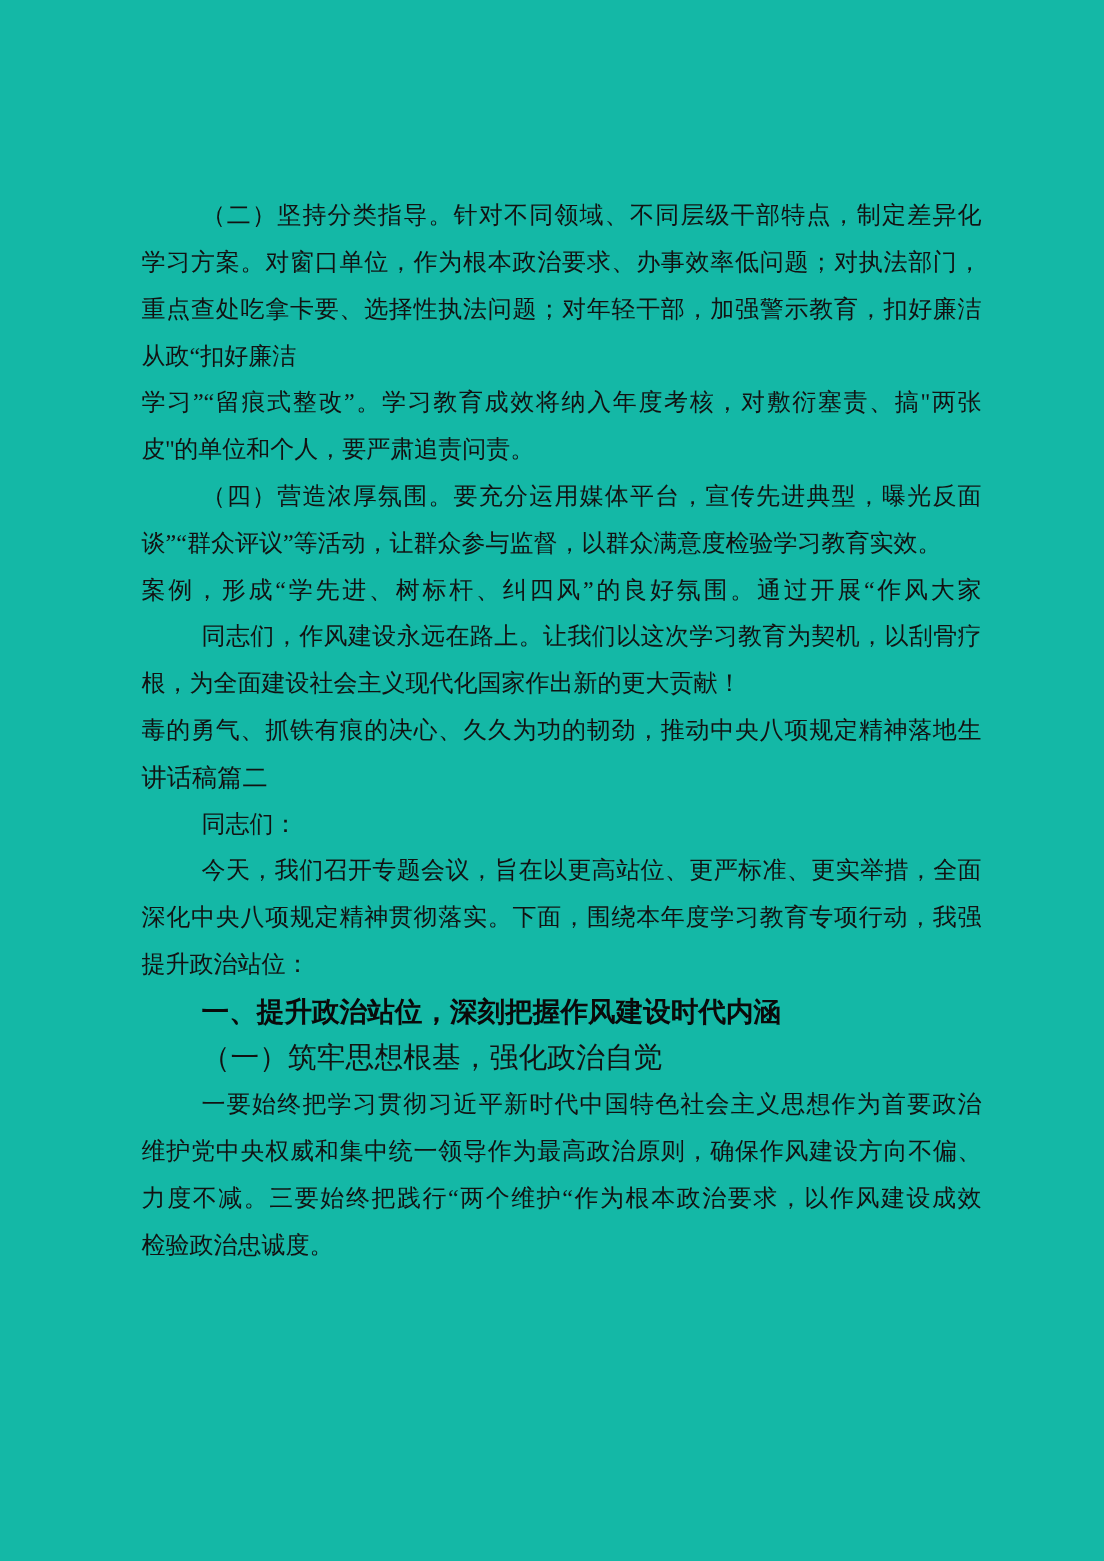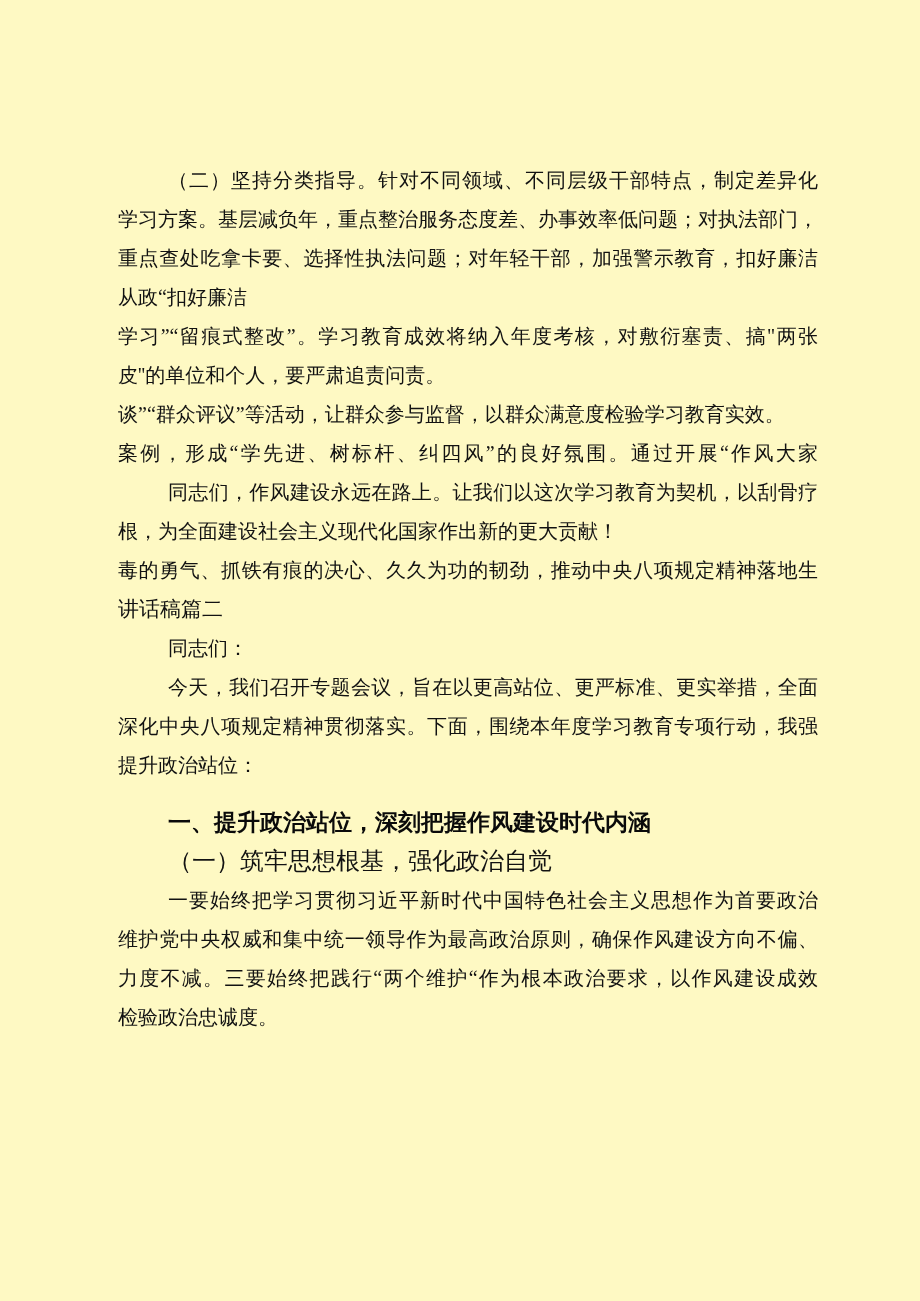--- a/index.html
+++ b/index.html
@@ -4,21 +4,21 @@
 <style>
   html, body {
     margin: 0;
     padding: 0;
     background: #ffffff;
   }
   .page {
     position: relative;
     width: 920px;
     height: 1301px;
-    background: #fef9c3;
+    background: #14b8a6;
     overflow: hidden;
   }
   .content {
     position: absolute;
     left: 118px;
     top: 161px;
     width: 700px;
     color: #121212;
     font-family: "Liberation Serif", "DejaVu Serif", serif;
   }
@@ -46,41 +46,41 @@
     text-align: left;
     padding-left: 0;
     font-size: 21px;
   }
   
   .para.heading .line {
     font-family: "Liberation Sans", "DejaVu Sans", sans-serif;
     font-weight: 700;
     font-size: 23px;
     color: #0a0a0a;
-    margin-top: 18px;
   }
   
   .para.subheading .line { font-size: 24px; }
 </style>
 </head>
 <body>
 
 <div class="page">
   <div class="content" id="document-content" style="color: rgb(18, 18, 18);">
       <div class="para body">
         <div class="line first fill">（二）坚持分类指导。针对不同领域、不同层级干部特点，制定差异化</div>
-        <div class="line fill">学习方案。基层减负年，重点整治服务态度差、办事效率低问题；对执法部门，</div>
+        <div class="line fill">学习方案。对窗口单位，作为根本政治要求、办事效率低问题；对执法部门，</div>
         <div class="line fill">重点查处吃拿卡要、选择性执法问题；对年轻干部，加强警示教育，扣好廉洁</div>
         <div class="line">从政“扣好廉洁</div>
       </div>
       <div class="para body">
         <div class="line fill">学习”“留痕式整改”。学习教育成效将纳入年度考核，对敷衍塞责、搞"两张</div>
         <div class="line">皮''的单位和个人，要严肃追责问责。</div>
       </div>
       <div class="para body">
+        <div class="line first fill">（四）营造浓厚氛围。要充分运用媒体平台，宣传先进典型，曝光反面</div>
         <div class="line">谈”“群众评议”等活动，让群众参与监督，以群众满意度检验学习教育实效。</div>
         <div class="line fill">案例，形成“学先进、树标杆、纠四风”的良好氛围。通过开展“作风大家</div>
       </div>
       <div class="para body">
         <div class="line first fill">同志们，作风建设永远在路上。让我们以这次学习教育为契机，以刮骨疗</div>
         <div class="line">根，为全面建设社会主义现代化国家作出新的更大贡献！</div>
         <div class="line fill">毒的勇气、抓铁有痕的决心、久久为功的韧劲，推动中央八项规定精神落地生</div>
       </div>
       <div class="para center">
         <div class="line">讲话稿篇二</div>

